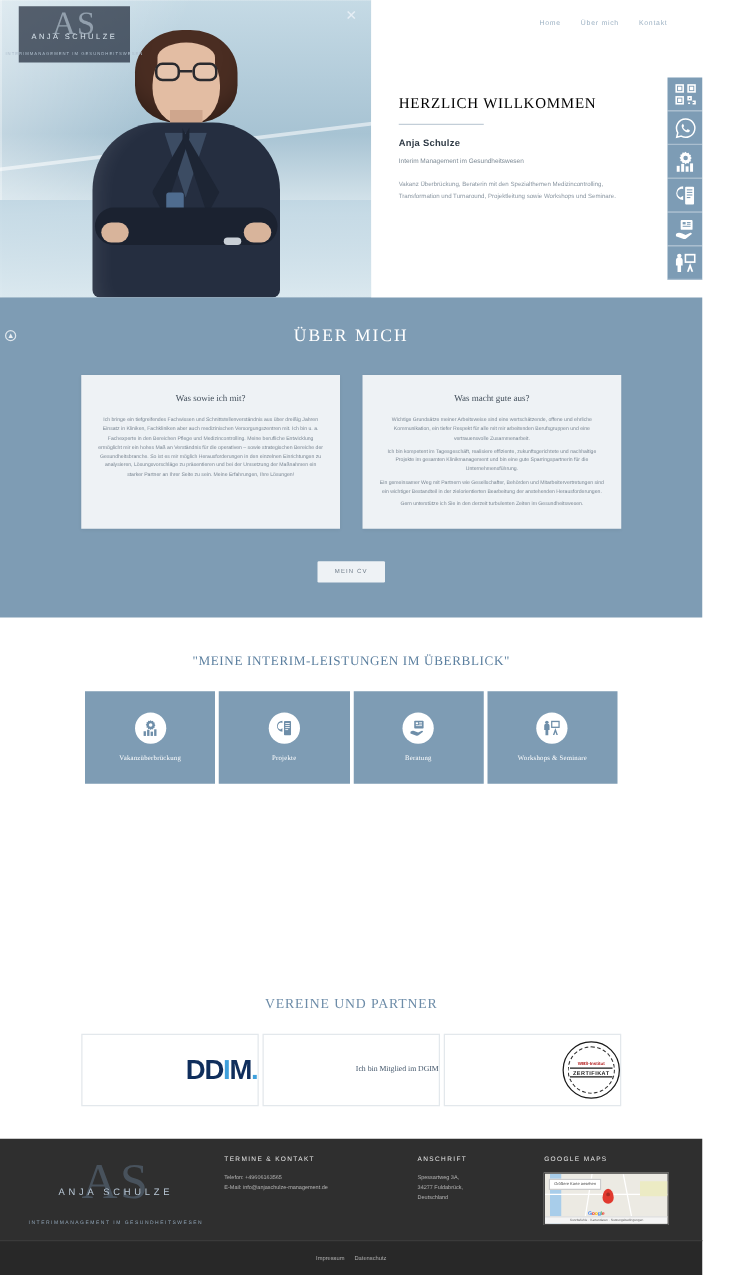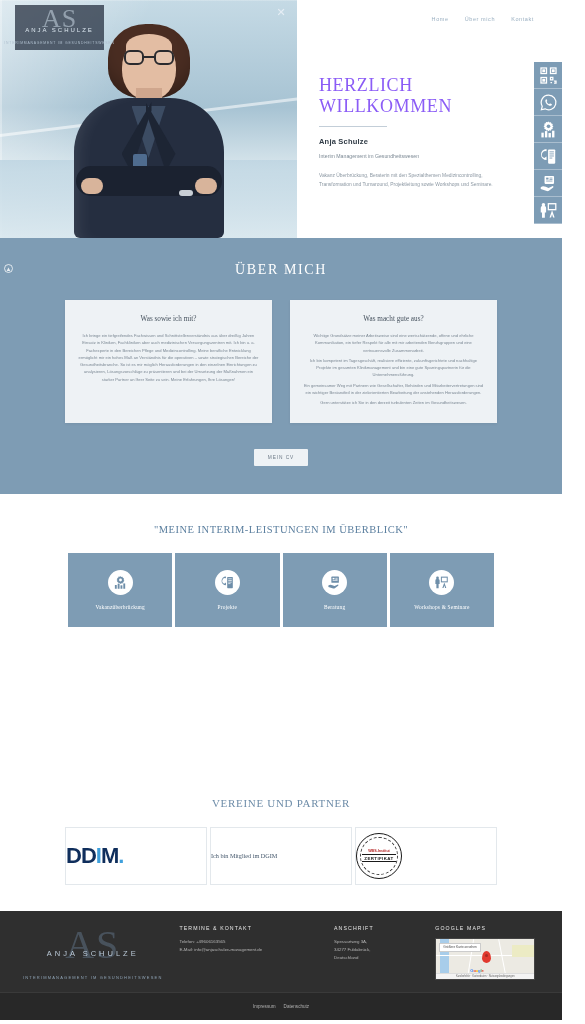--- a/index.html
+++ b/index.html
@@ -125,21 +125,21 @@
   .hero-right{ position:relative; flex:1; background:#fff; }
   .topnav{
     position:absolute; right:28px; top:16px;
     display:flex; gap:16px;
     font-size:5.5px; letter-spacing:.6px; color:#9bb0c2;
   }
   .topnav a{ color:#9bb0c2; text-decoration:none; cursor:pointer; }
   .hero-content{ position:absolute; left:22px; top:75px; right:50px; }
   .hero-title{
     font-family:"Liberation Serif", serif;
-    font-size:18px; letter-spacing:.6px; color:#8b5cf6; font-weight:400;
+    font-size:12px; letter-spacing:.6px; color:#000000; font-weight:400;
   }
   .hero-rule{ width:68px; height:1px; background:#c3ced8; margin:9px 0 10px; }
   .hero-name{ font-size:7.5px; font-weight:bold; color:#2f3a45; letter-spacing:.2px; }
   .hero-role{ font-size:5.2px; color:#7d8a95; margin-top:7px; }
   .hero-desc{ font-size:4.9px; color:#8b97a2; line-height:1.75; margin-top:13px; max-width:215px; }
 
   
   .rail{ position:absolute; right:0; top:62px; width:28px; display:flex; flex-direction:column; z-index:40; }
   .rail-btn{
     width:28px; height:27px; background:#7d9cb5;
@@ -201,21 +201,21 @@
   
   .partners{ background:#ffffff; padding:0 0 26px; }
   .partners-title{
     text-align:center; font-family:"Liberation Serif", serif;
     font-size:11px; letter-spacing:.7px; color:#6d8ca8; font-weight:400;
     margin:0 16px 18px;
   }
   .logo-row{ display:flex; gap:3px; padding:0 65px; }
   .logo-box{
     flex:1; height:58px; background:#fff; border:1px solid #e3e8ec;
-    display:flex; align-items:center; justify-content:flex-start; overflow:hidden;
+    display:flex; align-items:center; justify-content:flex-end; overflow:hidden;
   }
   .ddim{ font-family:"Liberation Sans", sans-serif; font-weight:bold; font-size:22px; letter-spacing:-1px; color:#0f2e5c; }
   .ddim .hl{ color:#3fa0dc; }
   .ddim .dot{ color:#3fa0dc; }
   .dgim-txt{ font-family:"Liberation Serif", serif; font-size:6.2px; color:#44576b; }
   .caestra{ text-align:center; position:relative; width:100px; }
   .caestra .nm{ font-family:"Liberation Sans", sans-serif; font-weight:bold; font-size:15px; letter-spacing:-.6px; color:#2b2b2b; position:relative; z-index:2; }
   .caestra .nm .s{ color:#e8701a; }
   .caestra .sub{ font-size:5.2px; letter-spacing:1.8px; color:#555; margin-top:-1px; }
   .caestra .swoosh{

